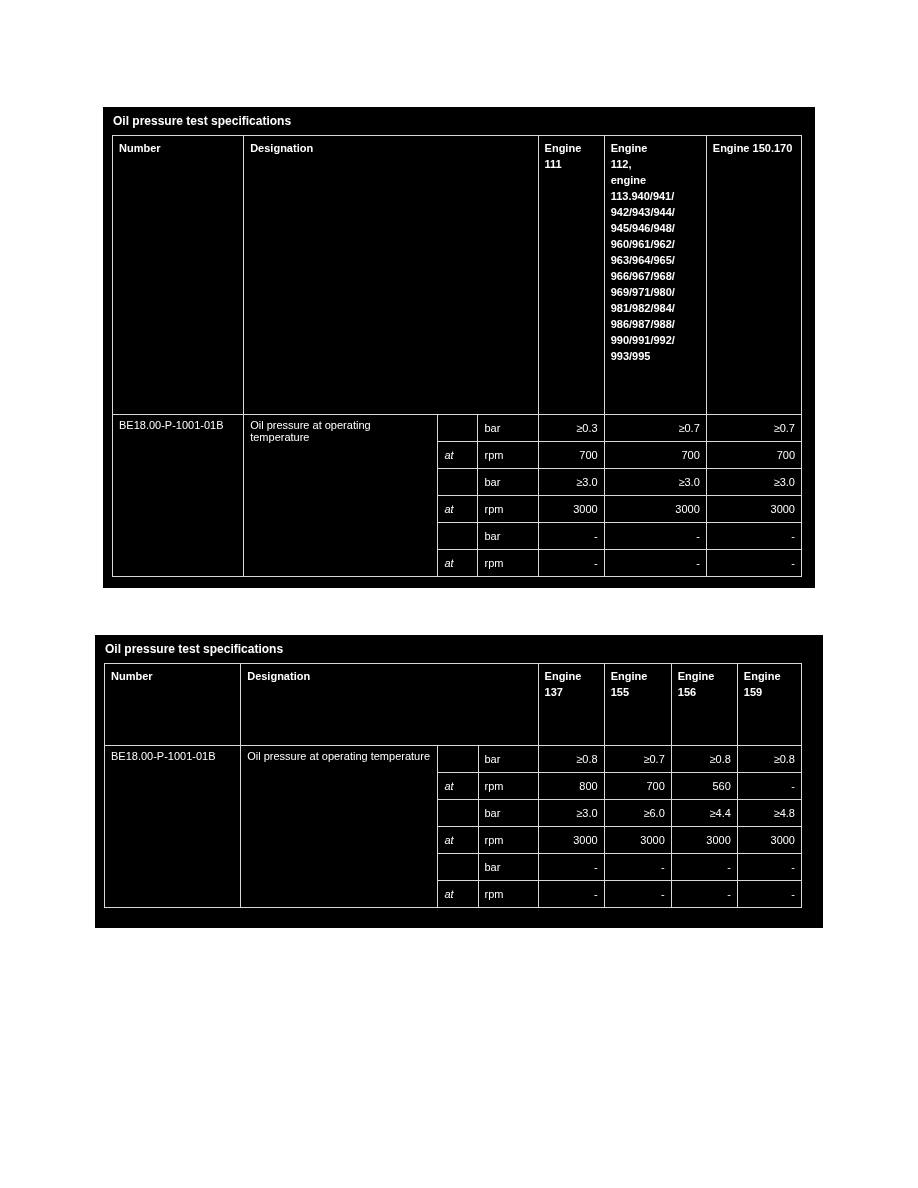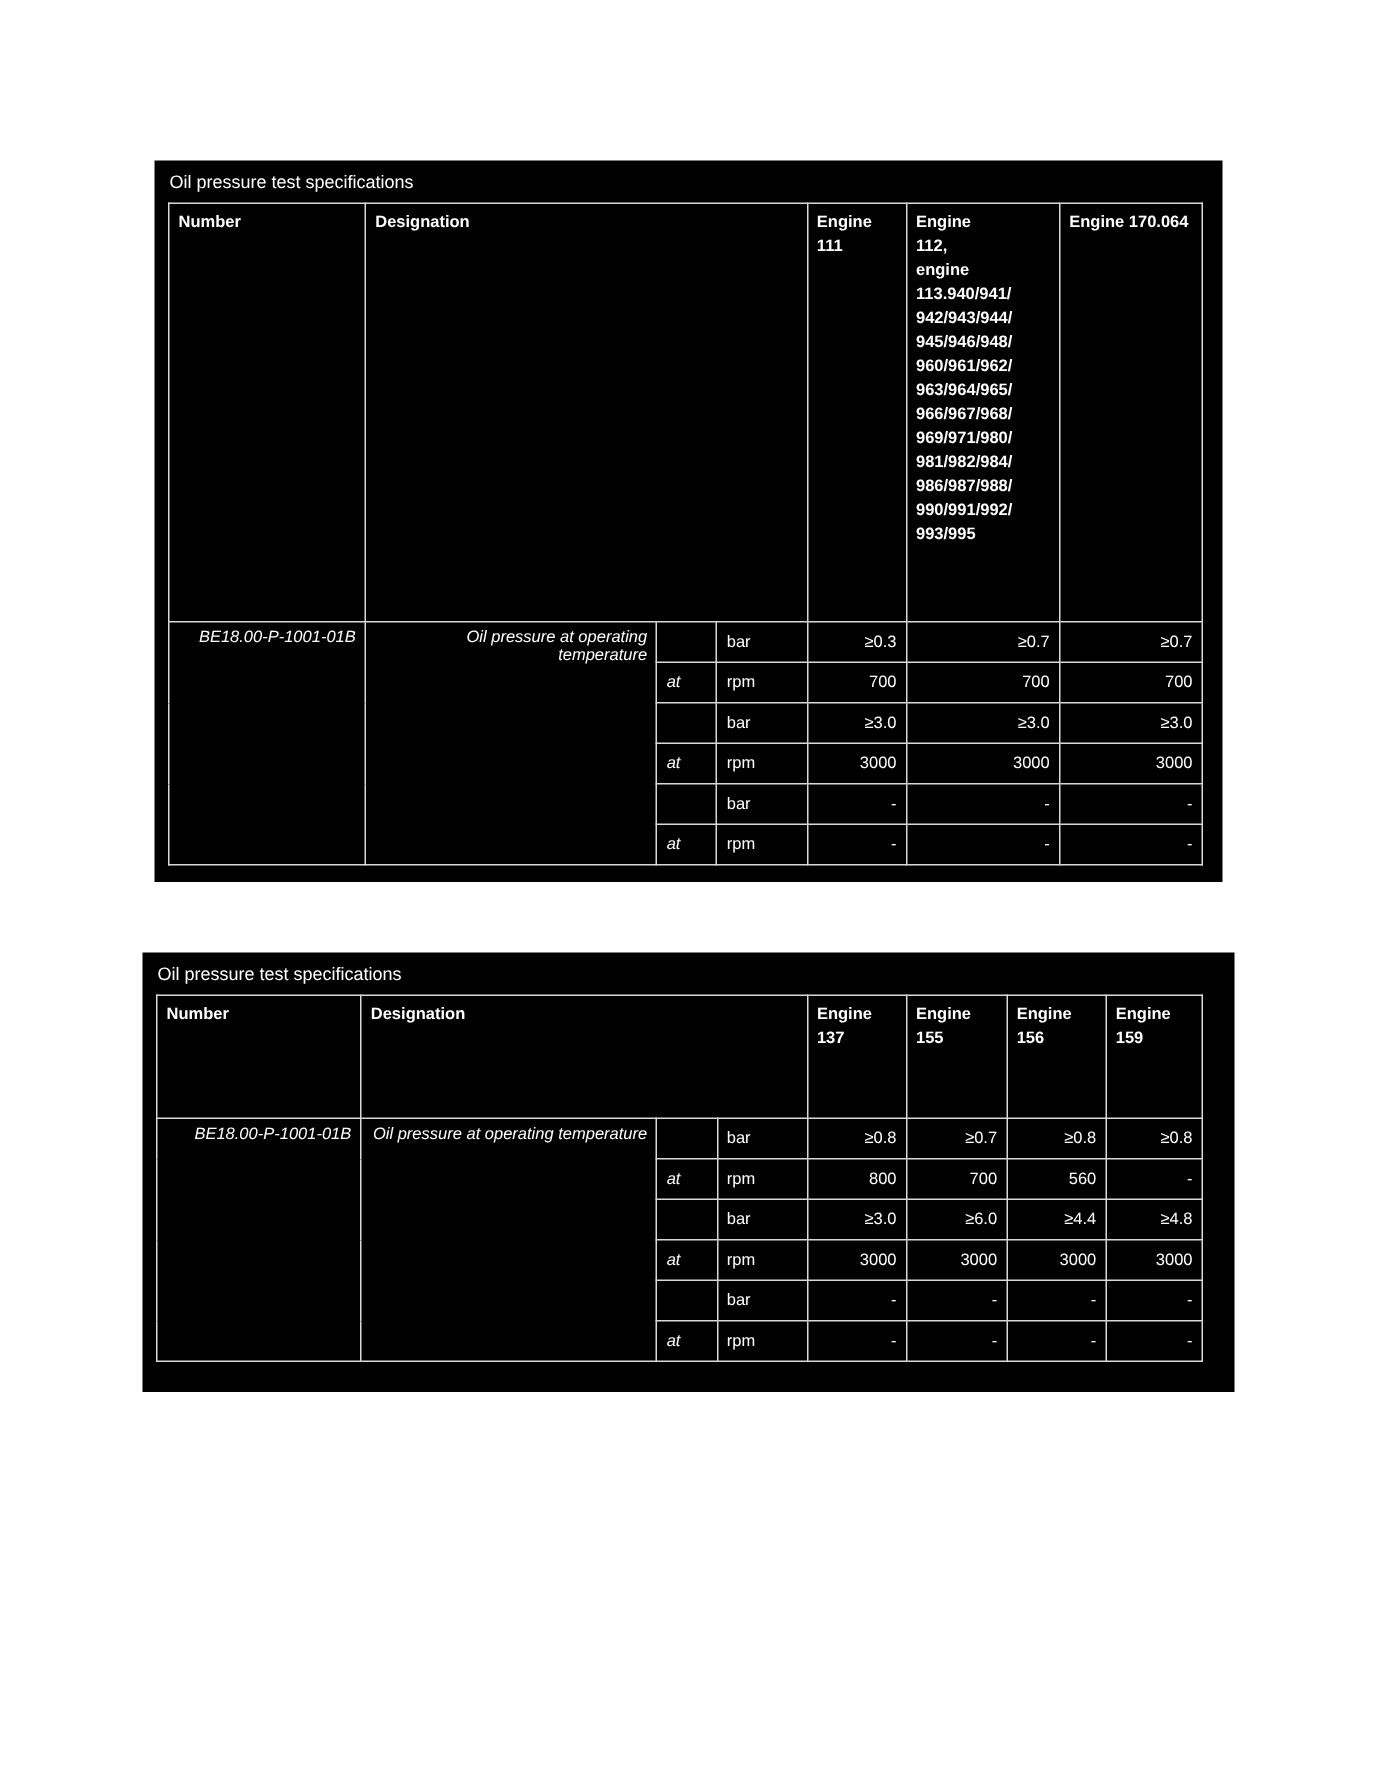--- a/index.html
+++ b/index.html
@@ -15,21 +15,21 @@
     background: #ffffff;
     overflow: hidden;
   }
   .panel {
     position: absolute;
     background: #000000;
     color: #ffffff;
   }
   .panel-title {
     font-size: 12px;
-    font-weight: normal;
+    font-weight: bold;
     padding: 7px 10px 7px 10px;
     color: #ffffff;
   }
   table.spec {
     border-collapse: collapse;
     table-layout: fixed;
     margin-left: 9px;
   }
   table.spec th, table.spec td {
     border: 1px solid #d9d9d9;
@@ -40,22 +40,21 @@
   }
   table.spec th {
     font-weight: bold;
     text-align: left;
     vertical-align: top;
     white-space: pre-line;
     line-height: 16px;
   }
   td.number-cell, td.desig-cell {
     vertical-align: top;
-    text-align: right;
-    font-style: italic;
+    text-align: left;
   }
   td.at-cell {
     vertical-align: middle;
     text-align: left;
     font-style: italic;
   }
   td.unit-cell {
     vertical-align: middle;
     text-align: left;
   }
@@ -102,21 +101,21 @@
 942/943/944/
 945/946/948/
 960/961/962/
 963/964/965/
 966/967/968/
 969/971/980/
 981/982/984/
 986/987/988/
 990/991/992/
 993/995</th>
-          <th>Engine 170.064</th>
+          <th>Engine 150.170</th>
         </tr>
       </thead>
       <tbody>
         <tr>
           <td rowspan="6" class="number-cell">BE18.00-P-1001-01B</td>
           <td rowspan="6" class="desig-cell">Oil pressure at operating temperature</td>
           <td class="at-cell"></td>
           <td class="unit-cell">bar</td>
           <td class="value-cell">≥0.3</td>
           <td class="value-cell">≥0.7</td>

